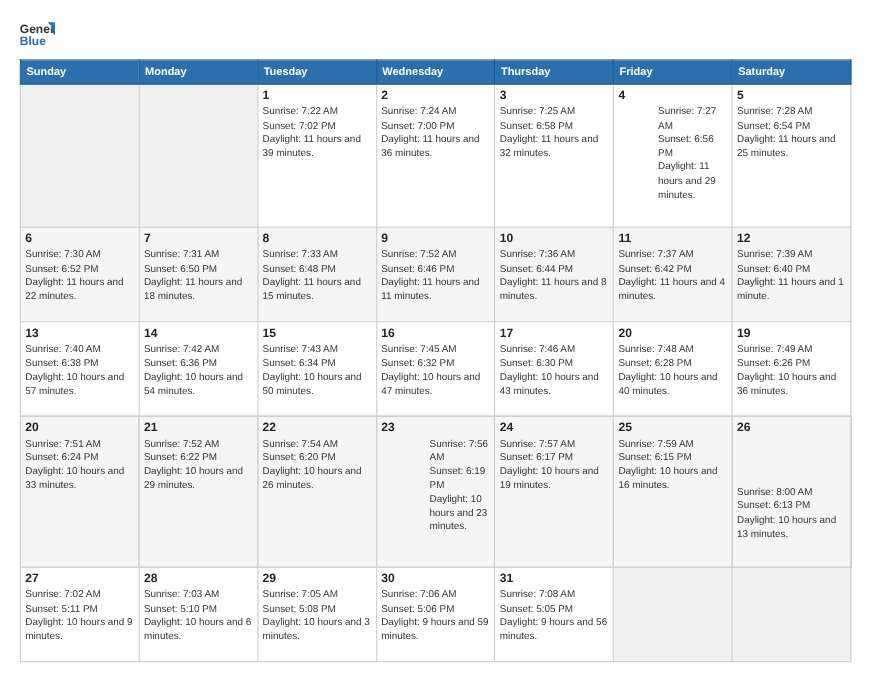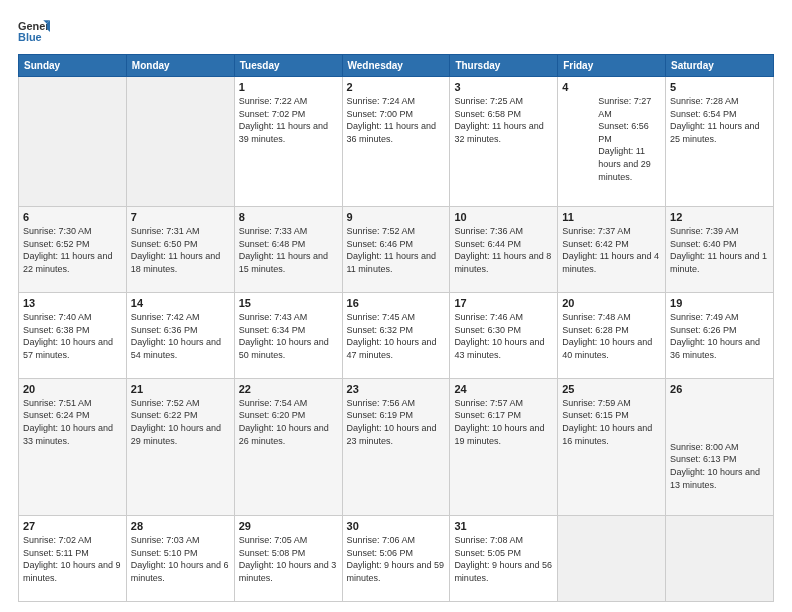--- a/index.html
+++ b/index.html
@@ -258,21 +258,21 @@
 Daylight: 10 hours and 29 minutes.</div>
           </td>
           <td>
             <div class="day-num">22</div>
             <div class="day-info" style="white-space: pre-line;">Sunrise: 7:54 AM
 Sunset: 6:20 PM
 Daylight: 10 hours and 26 minutes.</div>
           </td>
           <td>
             <div class="day-num">23</div>
-            <div class="day-info" style="white-space: pre-line;">Sunrise: 7:56 AM
+            <div class="day-info" style="white-space: pre-line; margin-left: 44px;">Sunrise: 7:56 AM
 Sunset: 6:19 PM
 Daylight: 10 hours and 23 minutes.</div>
           </td>
           <td>
             <div class="day-num">24</div>
             <div class="day-info" style="white-space: pre-line;">Sunrise: 7:57 AM
 Sunset: 6:17 PM
 Daylight: 10 hours and 19 minutes.</div>
           </td>
           <td>

